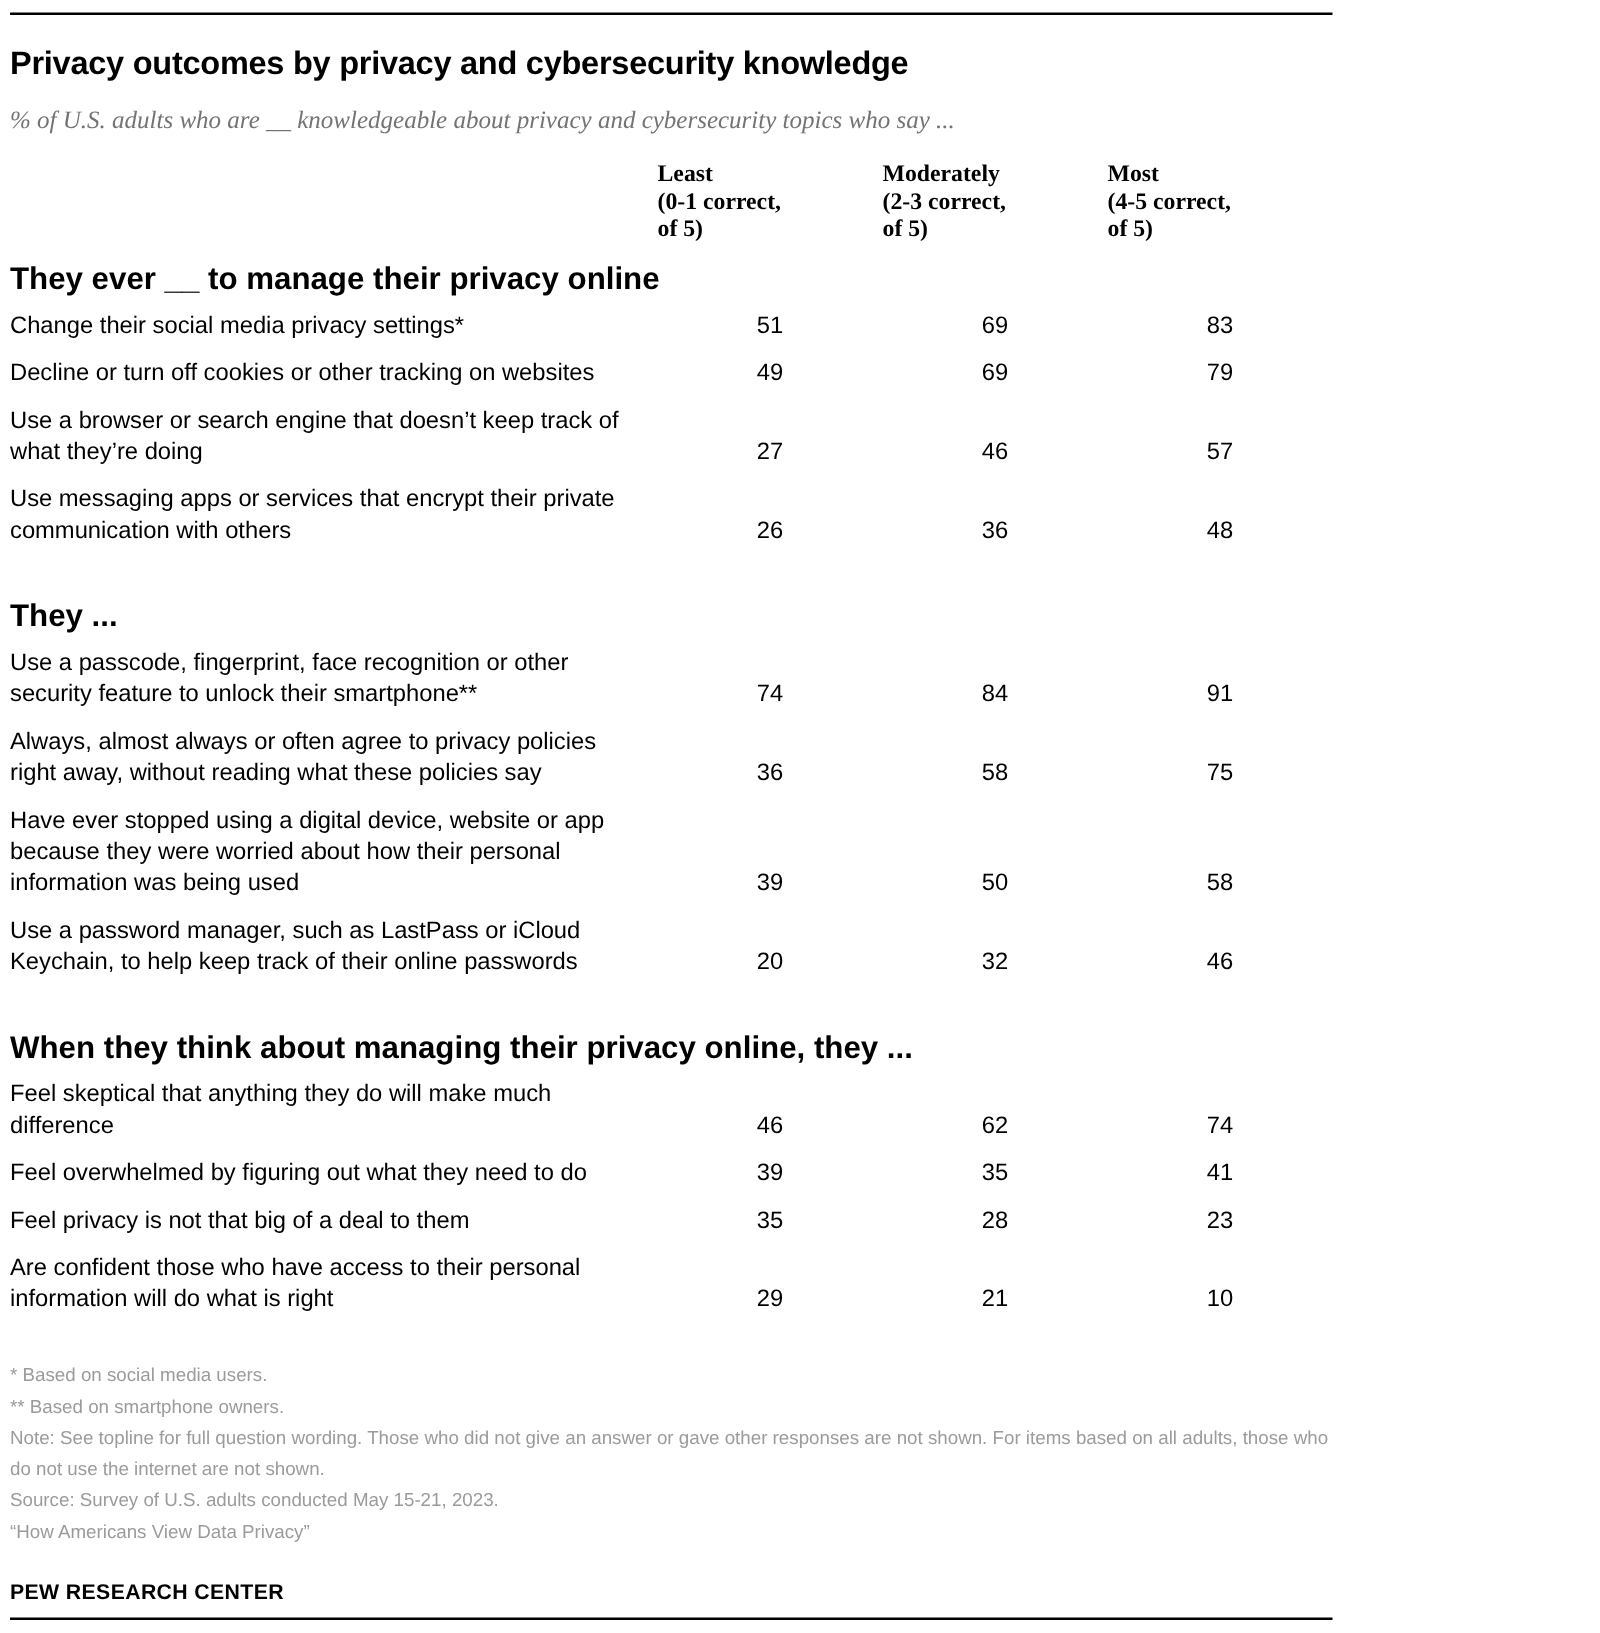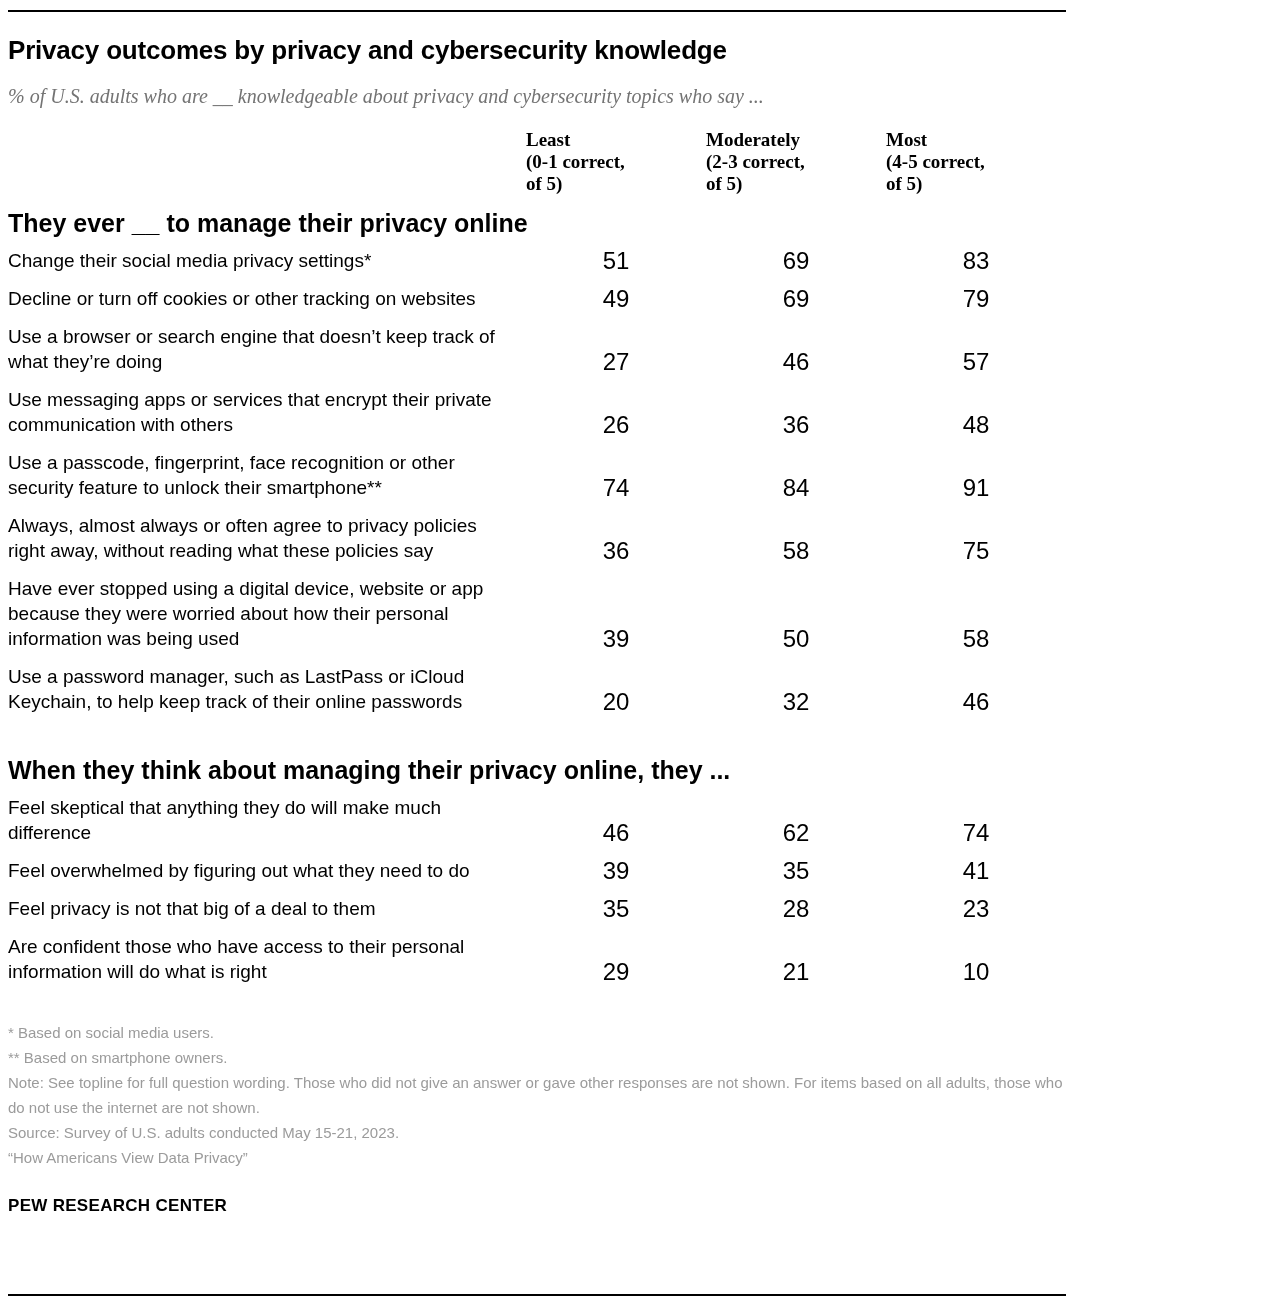--- a/index.html
+++ b/index.html
@@ -65,21 +65,21 @@
     padding: 44px 0 0 0;
   }
   td.section.first { padding-top: 16px; }
   td.label {
     font-size: 19px;
     line-height: 25px;
     vertical-align: bottom;
     padding: 13px 28px 0 0;
   }
   td.num {
-    font-size: 24px;
+    font-size: 19px;
     line-height: 25px;
     text-align: center;
     vertical-align: bottom;
     padding: 13px 0 0 0;
   }
   .footnotes {
     margin-top: 36px;
     font-size: 15px;
     line-height: 25px;
     color: #9b9b9b;
@@ -153,20 +153,23 @@
           <td class="num">57</td>
         </tr>
         <tr>
           <td class="label">Use messaging apps or services that encrypt their private communication with others</td>
           <td class="num">26</td>
           <td class="num">36</td>
           <td class="num">48</td>
         </tr>
 
         <tr>
+          <td colspan="4" class="section">They ...</td>
+        </tr>
+        <tr>
           <td class="label">Use a passcode, fingerprint, face recognition or other security feature to unlock their smartphone**</td>
           <td class="num">74</td>
           <td class="num">84</td>
           <td class="num">91</td>
         </tr>
         <tr>
           <td class="label">Always, almost always or often agree to privacy policies right away, without reading what these policies say</td>
           <td class="num">36</td>
           <td class="num">58</td>
           <td class="num">75</td>

